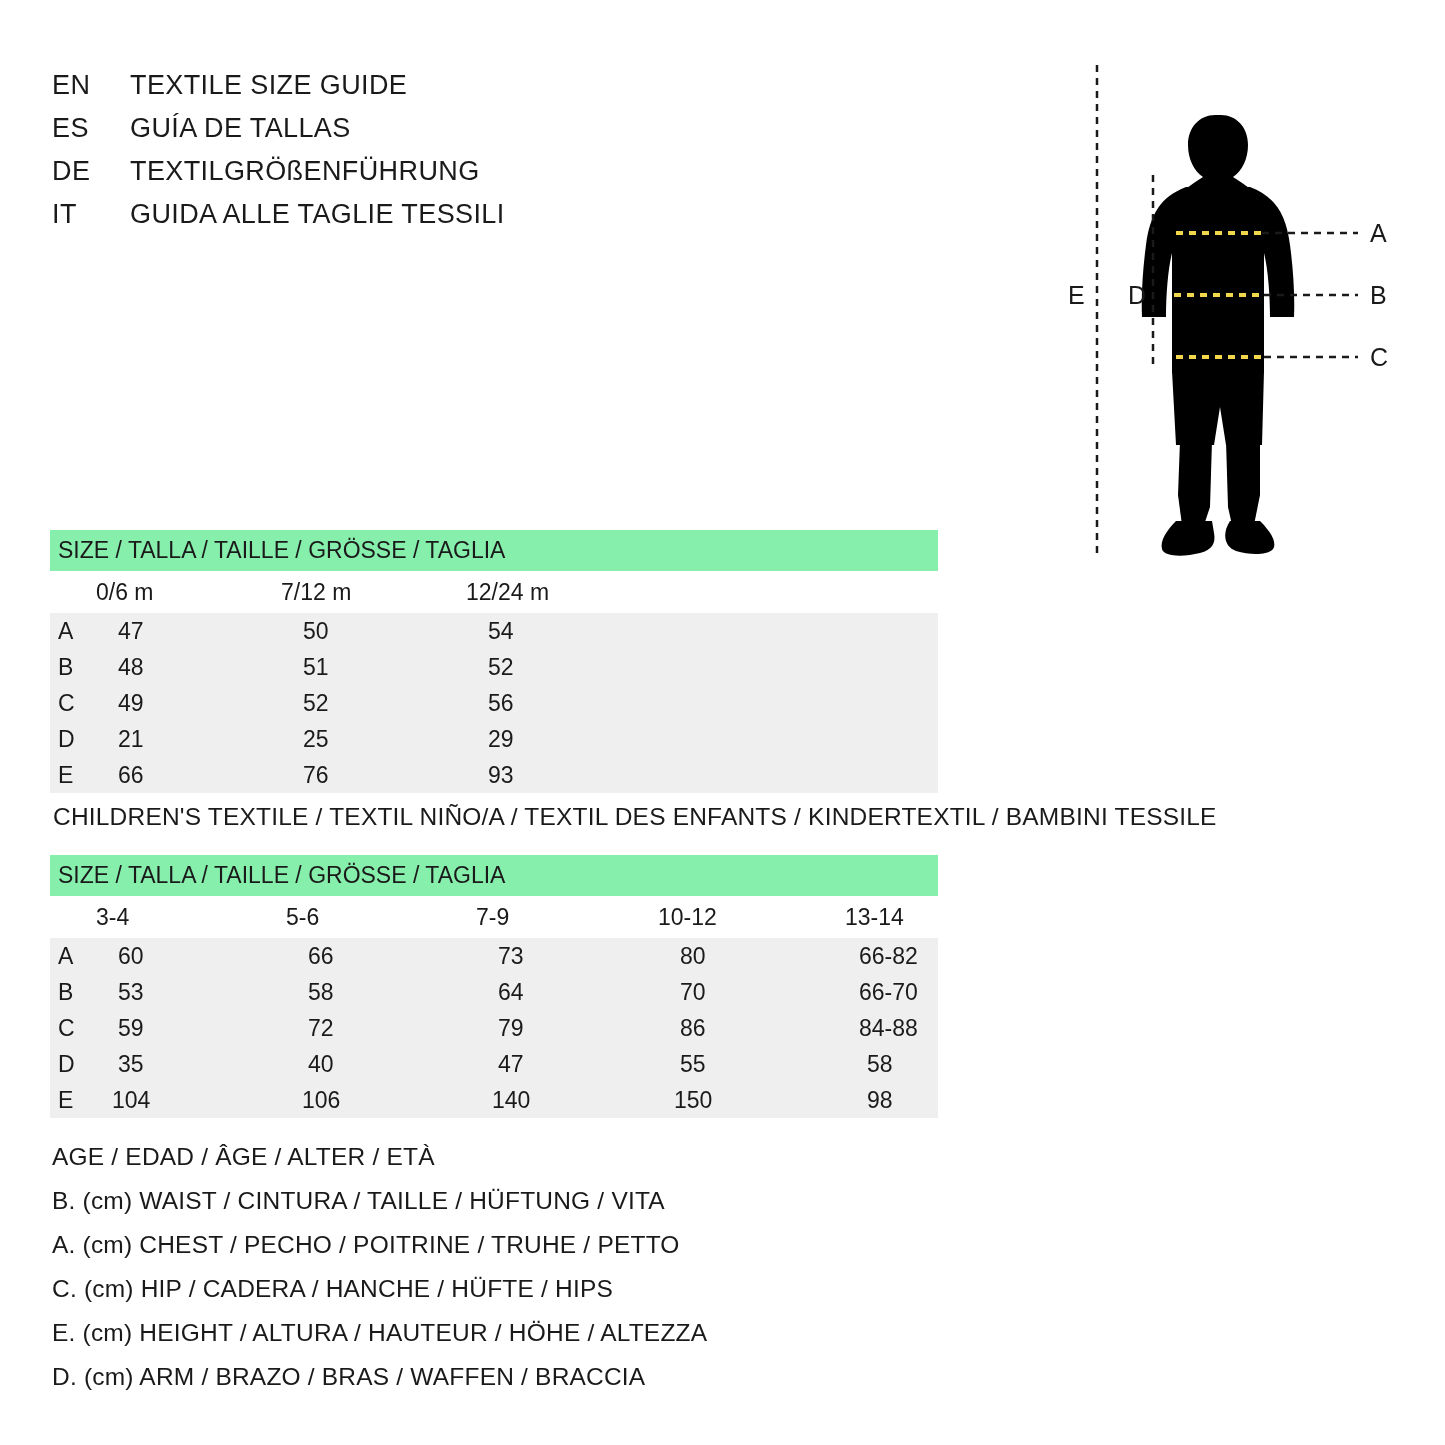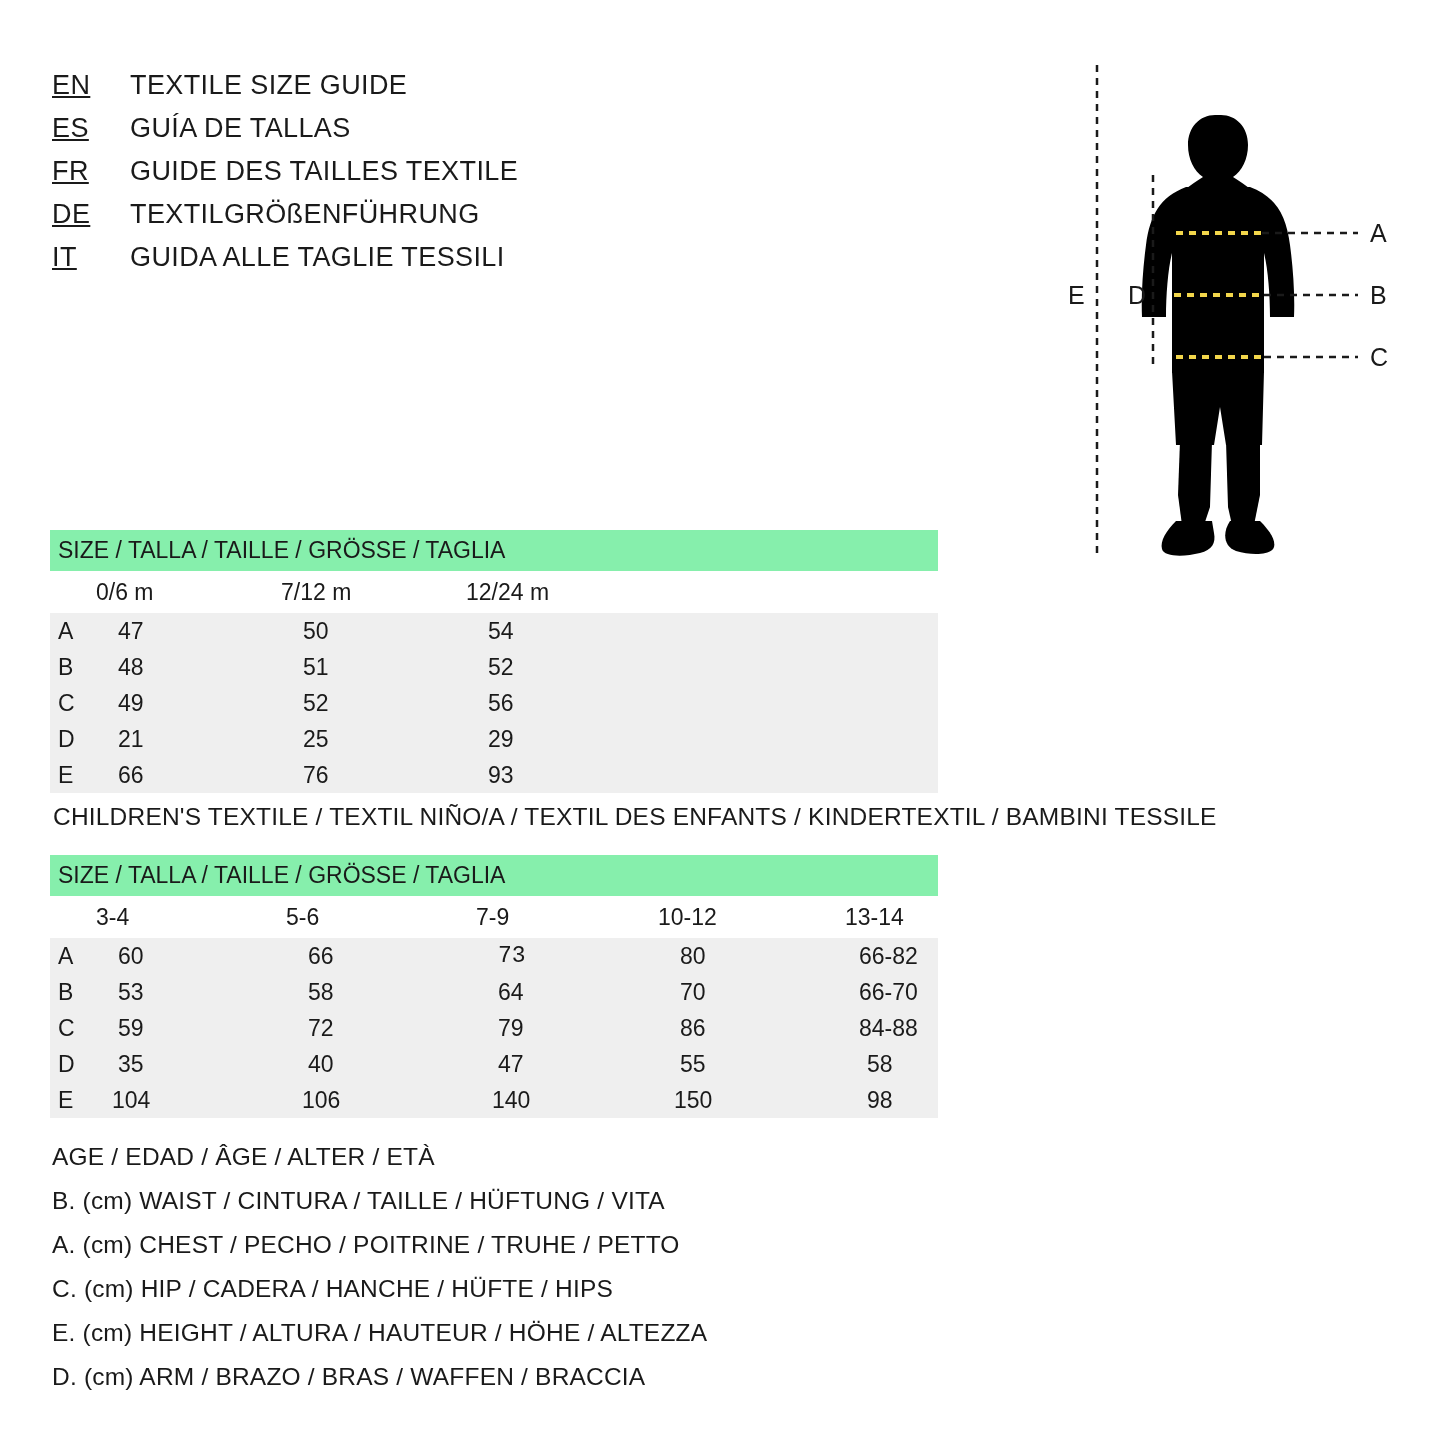--- a/index.html
+++ b/index.html
@@ -32,21 +32,20 @@
     display: flex;
     align-items: baseline;
     height: 43px;
     font-size: 27px;
     letter-spacing: 0.4px;
     color: #1a1a1a;
   }
   .lang-code {
     width: 78px;
     flex: 0 0 78px;
-    text-decoration: underline;
   }
   .lang-text {
     flex: 1 1 auto;
   }
 
   
   .figure-area {
     position: absolute;
     left: 1040px;
     top: 55px;
@@ -146,24 +145,20 @@
   <div class="lang-block">
     <div class="lang-row">
       <span class="lang-code">EN</span>
       <span class="lang-text">TEXTILE SIZE GUIDE</span>
     </div>
     <div class="lang-row">
       <span class="lang-code">ES</span>
       <span class="lang-text">GUÍA DE TALLAS</span>
     </div>
     <div class="lang-row">
-      <span class="lang-code">FR</span>
-      <span class="lang-text">GUIDE DES TAILLES TEXTILE</span>
-    </div>
-    <div class="lang-row">
       <span class="lang-code">DE</span>
       <span class="lang-text">TEXTILGRÖßENFÜHRUNG</span>
     </div>
     <div class="lang-row">
       <span class="lang-code">IT</span>
       <span class="lang-text">GUIDA ALLE TAGLIE TESSILI</span>
     </div>
   </div>
 
   <div class="figure-area">
@@ -267,21 +262,21 @@
       <td class="col-val c1 v-pad">3-4</td>
       <td class="col-val c2 v-pad">5-6</td>
       <td class="col-val c3 v-pad">7-9</td>
       <td class="col-val c4 v-pad">10-12</td>
       <td class="col-val c5 v-pad">13-14</td>
     </tr>
     <tr class="data-row">
       <td class="col-label">A</td>
       <td class="col-val c1" style="padding-left:22px;">60</td>
       <td class="col-val c2" style="padding-left:22px;">66</td>
-      <td class="col-val c3" style="padding-left:22px;font-family:Liberation Mono, monospace;">73</td>
+      <td class="col-val c3" style="padding-left:22px;">73</td>
       <td class="col-val c4" style="padding-left:22px;">80</td>
       <td class="col-val c5" style="padding-left:14px;">66-82</td>
     </tr>
     <tr class="data-row">
       <td class="col-label">B</td>
       <td class="col-val c1" style="padding-left:22px;">53</td>
       <td class="col-val c2" style="padding-left:22px;">58</td>
       <td class="col-val c3" style="padding-left:22px;">64</td>
       <td class="col-val c4" style="padding-left:22px;">70</td>
       <td class="col-val c5" style="padding-left:14px;">66-70</td>

